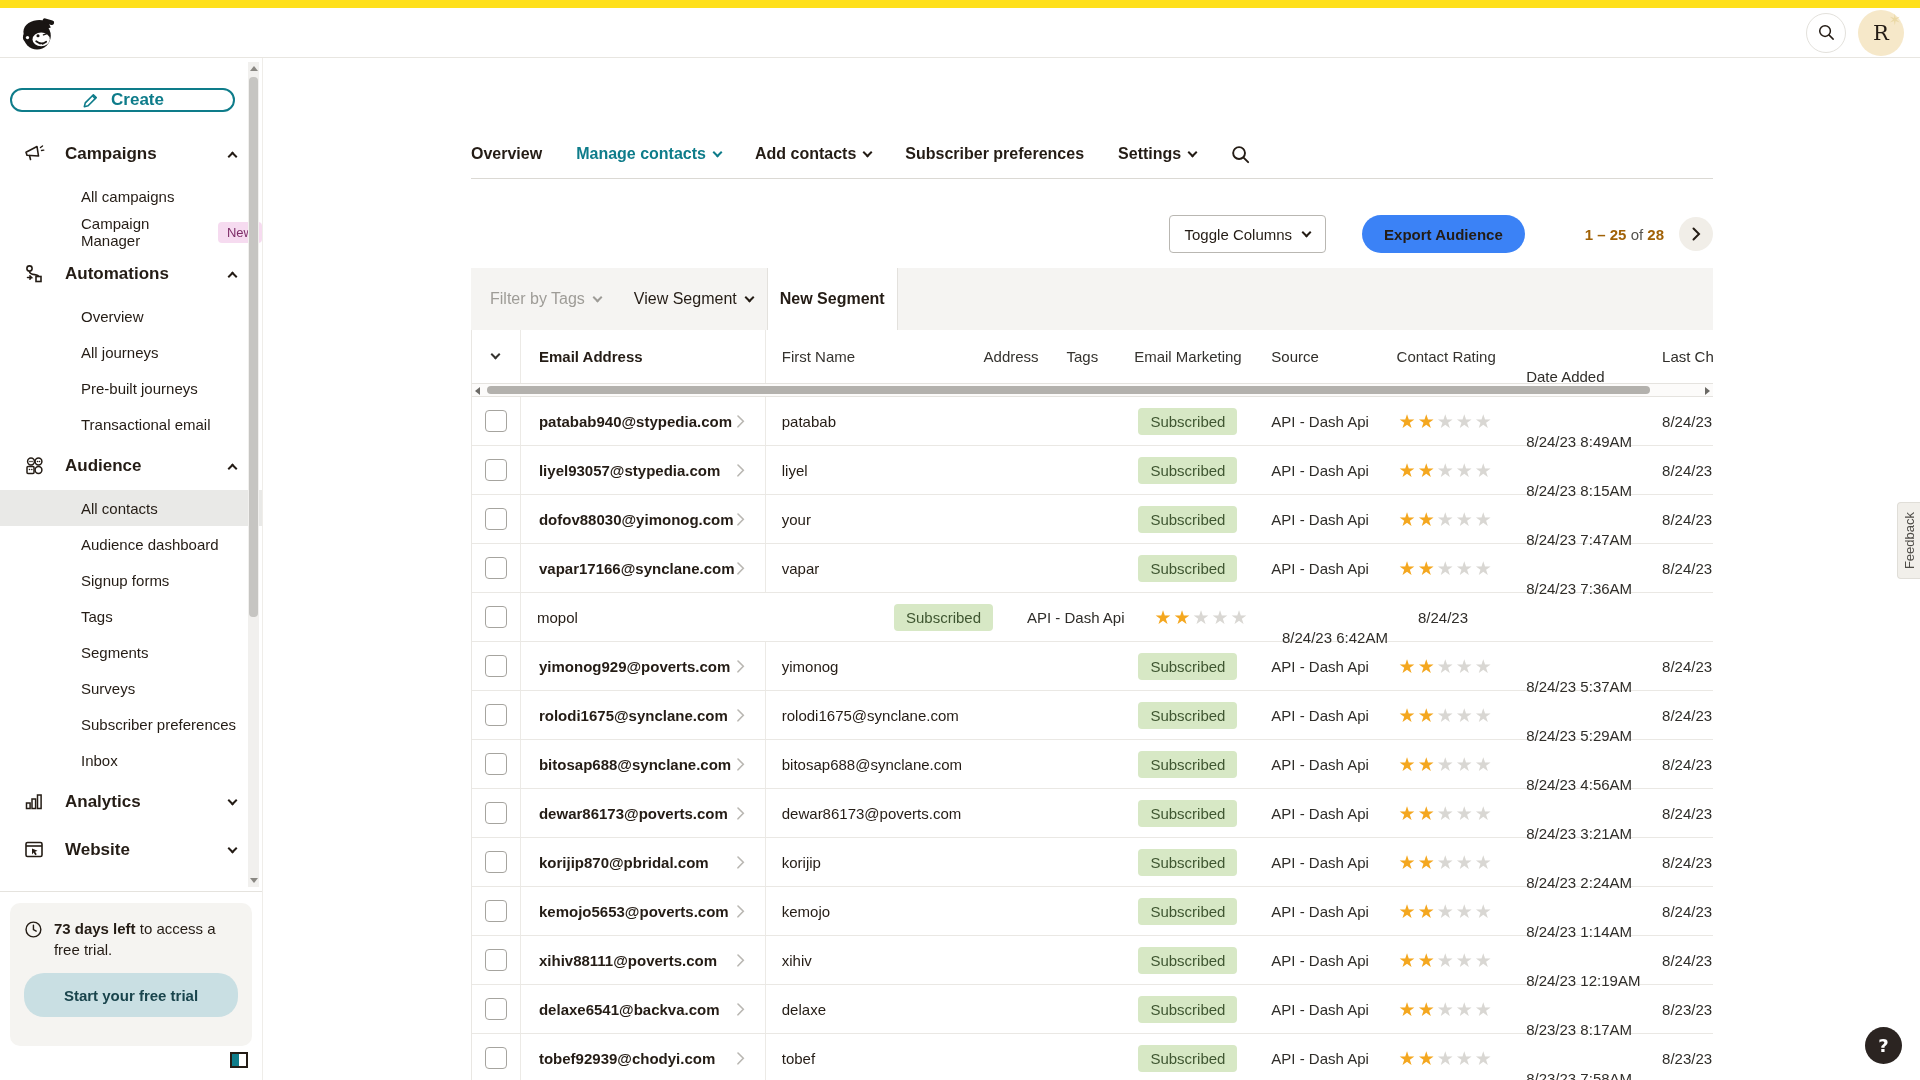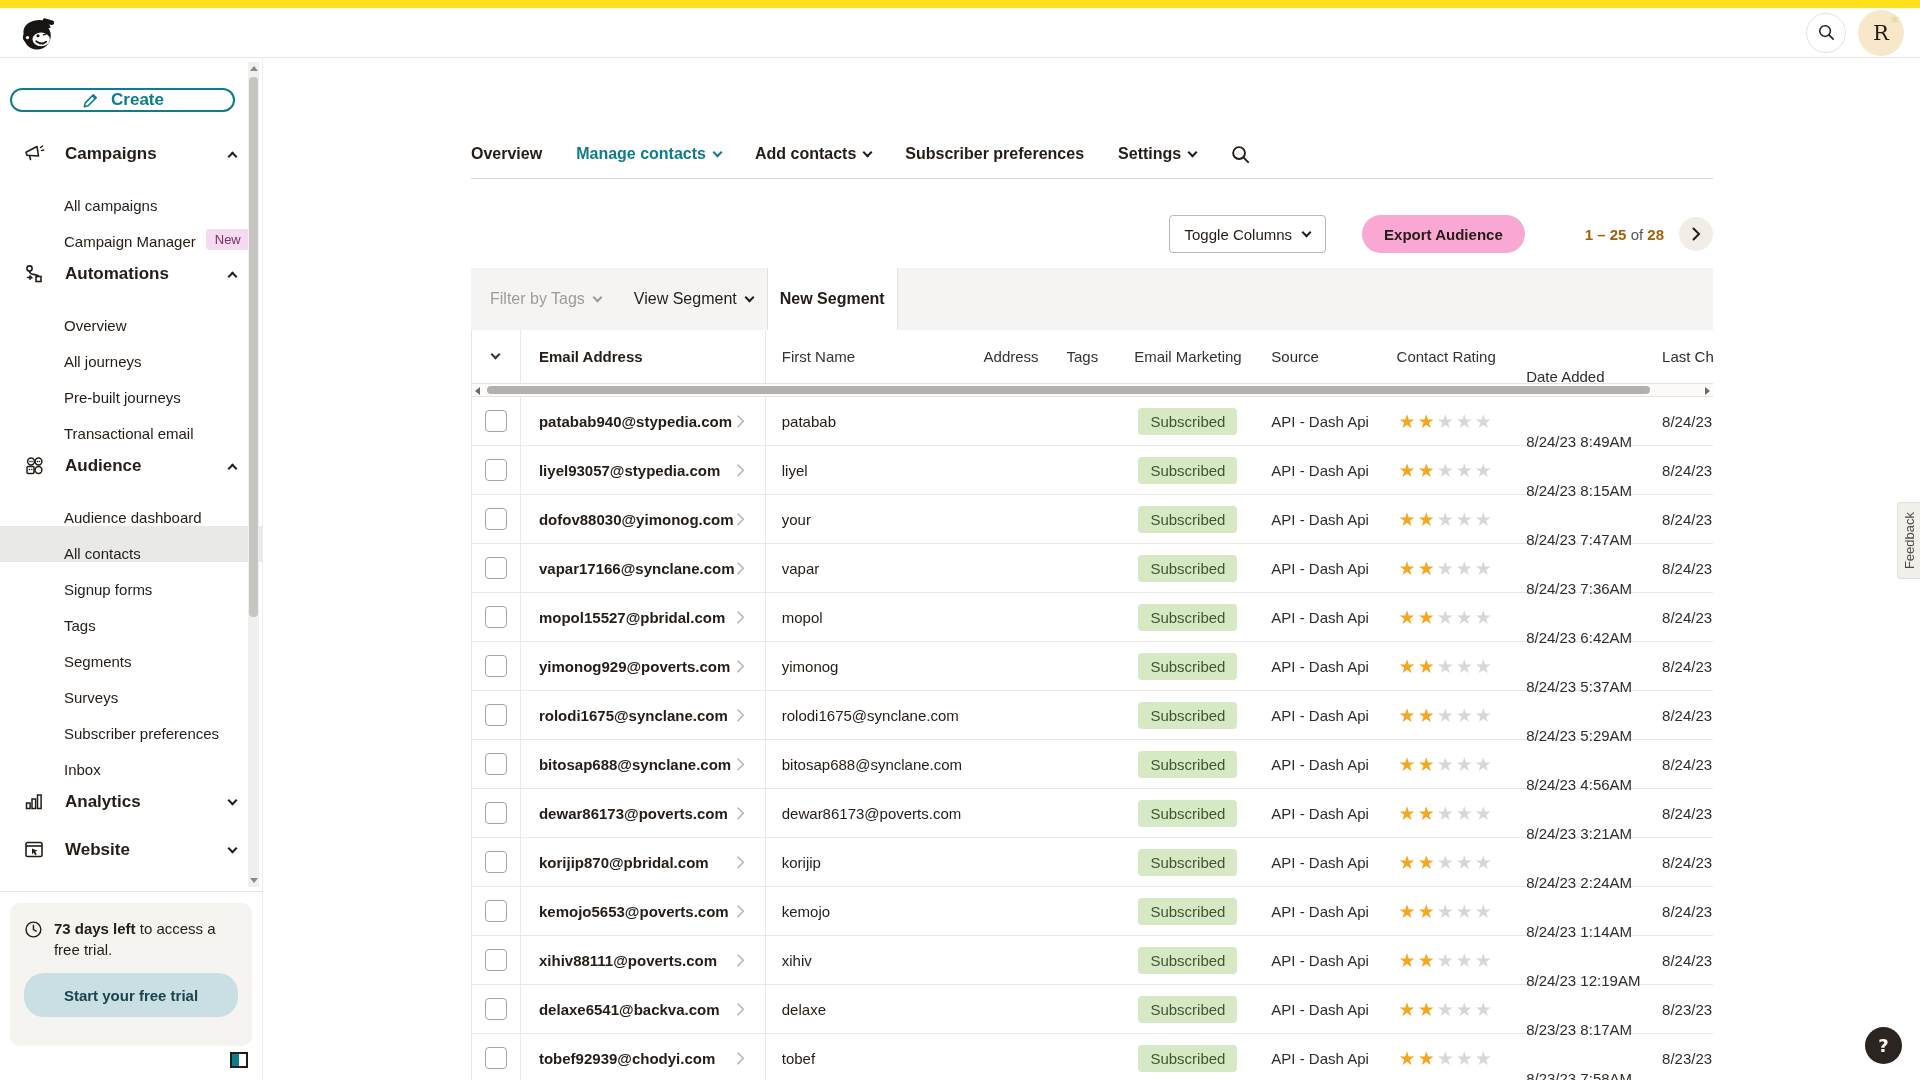--- a/index.html
+++ b/index.html
@@ -28,21 +28,21 @@
 
   
   .create-btn { margin:30px 0 0 10px; width:225px; height:24px; background:#fff;
     border:2px solid #0E7C8A; border-radius:22px; display:flex; align-items:center;
     justify-content:center; gap:11px; color:#0E7C8A; font-weight:700; font-size:17px; cursor:pointer; }
   .snav { margin-top:18px; }
   .snav-main { display:flex; align-items:center; height:48px; padding:0 26px 0 22px; gap:17px;
     font-size:17px; font-weight:600; cursor:pointer; }
   .snav-main .sicon { width:26px; height:24px; display:flex; align-items:center; }
   .snav-main .chv { margin-left:auto; }
-  .snav-sub { height:36px; display:flex; align-items:flex-end; padding-left:64px;
+  .snav-sub { height:36px; display:flex; align-items:center; padding-left:81px;
     font-size:15px; color:#241C15; cursor:pointer; }
   .snav-sub.active { background:#E9E9E7; }
   .badge-new { margin-left:10px; background:#F6DBF0; color:#7D2D67; font-size:13px;
     padding:3px 9px; border-radius:4px; }
 
   .chv { display:inline-block; width:7px; height:7px; border-right:2px solid currentColor;
     border-bottom:2px solid currentColor; transform:rotate(45deg); margin-top:-4px; }
   .chv.up { transform:rotate(-135deg); margin-top:4px; }
 
   .trial-wrap { position:absolute; left:0; right:0; bottom:0; height:189px;
@@ -68,21 +68,21 @@
     border-bottom:1px solid #DBD9D4; }
   .tab { display:flex; align-items:center; gap:8px; font-size:16px; font-weight:600; cursor:pointer; }
   .tab.active { color:#0E7C8A; }
   .tab-search { cursor:pointer; display:flex; align-items:center; }
 
   
   .toolbar { margin-top:36px; height:38px; display:flex; align-items:center; justify-content:flex-end; }
   .toggle-btn { height:38px; padding:0 15px; border:1px solid #B9B7B2; border-radius:4px;
     background:#fff; font-size:15px; color:#241C15; display:flex; align-items:center; gap:11px; cursor:pointer; }
   .export-btn { margin-left:36px; height:38px; padding:0 22px; border:none; border-radius:19px;
-    background:#f9a8d4; font-size:15px; font-weight:700; color:#241C15; cursor:pointer; }
+    background:#3b82f6; font-size:15px; font-weight:700; color:#241C15; cursor:pointer; }
   .pagination { margin-left:60px; font-size:15px; color:#55534E; }
   .pagination b { color:#a16207; }
   .next-btn { margin-left:15px; width:34px; height:34px; border-radius:50%; background:#F1EEE8;
     border:none; display:flex; align-items:center; justify-content:center; cursor:pointer; }
 
   
   .filter-bar { margin-top:15px; height:62px; background:#F5F4F2; display:flex; align-items:stretch; }
   .fb-item { display:flex; align-items:center; gap:9px; font-size:16px; cursor:pointer; }
   .fb-tags { margin-left:19px; color:#9E9C97; }
   .fb-view { margin-left:33px; color:#241C15; }
@@ -226,25 +226,25 @@
               <circle cx="9" cy="7.5" r="3.4" fill="none" stroke="#241C15" stroke-width="1.5"></circle>
               <circle cx="16.5" cy="7.5" r="3.4" fill="none" stroke="#241C15" stroke-width="1.5"></circle>
               <rect x="5" y="12.5" width="7" height="7" rx="1" fill="none" stroke="#241C15" stroke-width="1.5"></rect>
               <circle cx="16.5" cy="16" r="3.4" fill="none" stroke="#241C15" stroke-width="1.5"></circle>
               <path d="M8 7.5 h0.02 M10 7.5 h0.02 M15.5 7.5 h0.02 M17.5 7.5 h0.02 M7.5 15.5 h0.02 M9.8 15.5 h0.02" stroke="#241C15" stroke-width="1.6" stroke-linecap="round"></path>
             </svg>
           </span>
           <span>Audience</span>
           <span class="chv up"></span>
         </div>
-        <div class="snav-sub">
-          <span>Audience dashboard</span>
-        </div>
         <div class="snav-sub active">
           <span>All contacts</span>
+        </div>
+        <div class="snav-sub">
+          <span>Audience dashboard</span>
         </div>
         <div class="snav-sub">
           <span>Signup forms</span>
         </div>
         <div class="snav-sub">
           <span>Tags</span>
         </div>
         <div class="snav-sub">
           <span>Segments</span>
         </div>
@@ -464,26 +464,20 @@
     <div class="c5"><span class="badge-sub">Subscribed</span></div>
     <div class="c6">API - Dash Api</div>
     <div class="c7"><span class="stars"><span class="on">★</span><span class="on">★</span><span>★</span><span>★</span><span>★</span></span></div>
     <div class="c8">8/24/23 7:36AM</div>
     <div class="c9">8/24/23</div>
   </div>
             <div class="trow">
     <div class="c0">
                 <div class="checkbox"></div>
               </div>
-    <div class="c1">
-      <span class="email-text">mopol15527@pbridal.com</span>
-      <svg width="8" height="13" viewBox="0 0 8 13">
-        <path d="M1 1 l5.3 5.3 L1 11.8" fill="none" stroke="#B9B7B2" stroke-width="1.6" stroke-linecap="round"></path>
-      </svg>
-    </div>
     <div class="c2">mopol</div>
     <div class="c3"></div>
     <div class="c4"></div>
     <div class="c5"><span class="badge-sub">Subscribed</span></div>
     <div class="c6">API - Dash Api</div>
     <div class="c7"><span class="stars"><span class="on">★</span><span class="on">★</span><span>★</span><span>★</span><span>★</span></span></div>
     <div class="c8">8/24/23 6:42AM</div>
     <div class="c9">8/24/23</div>
   </div>
             <div class="trow">

